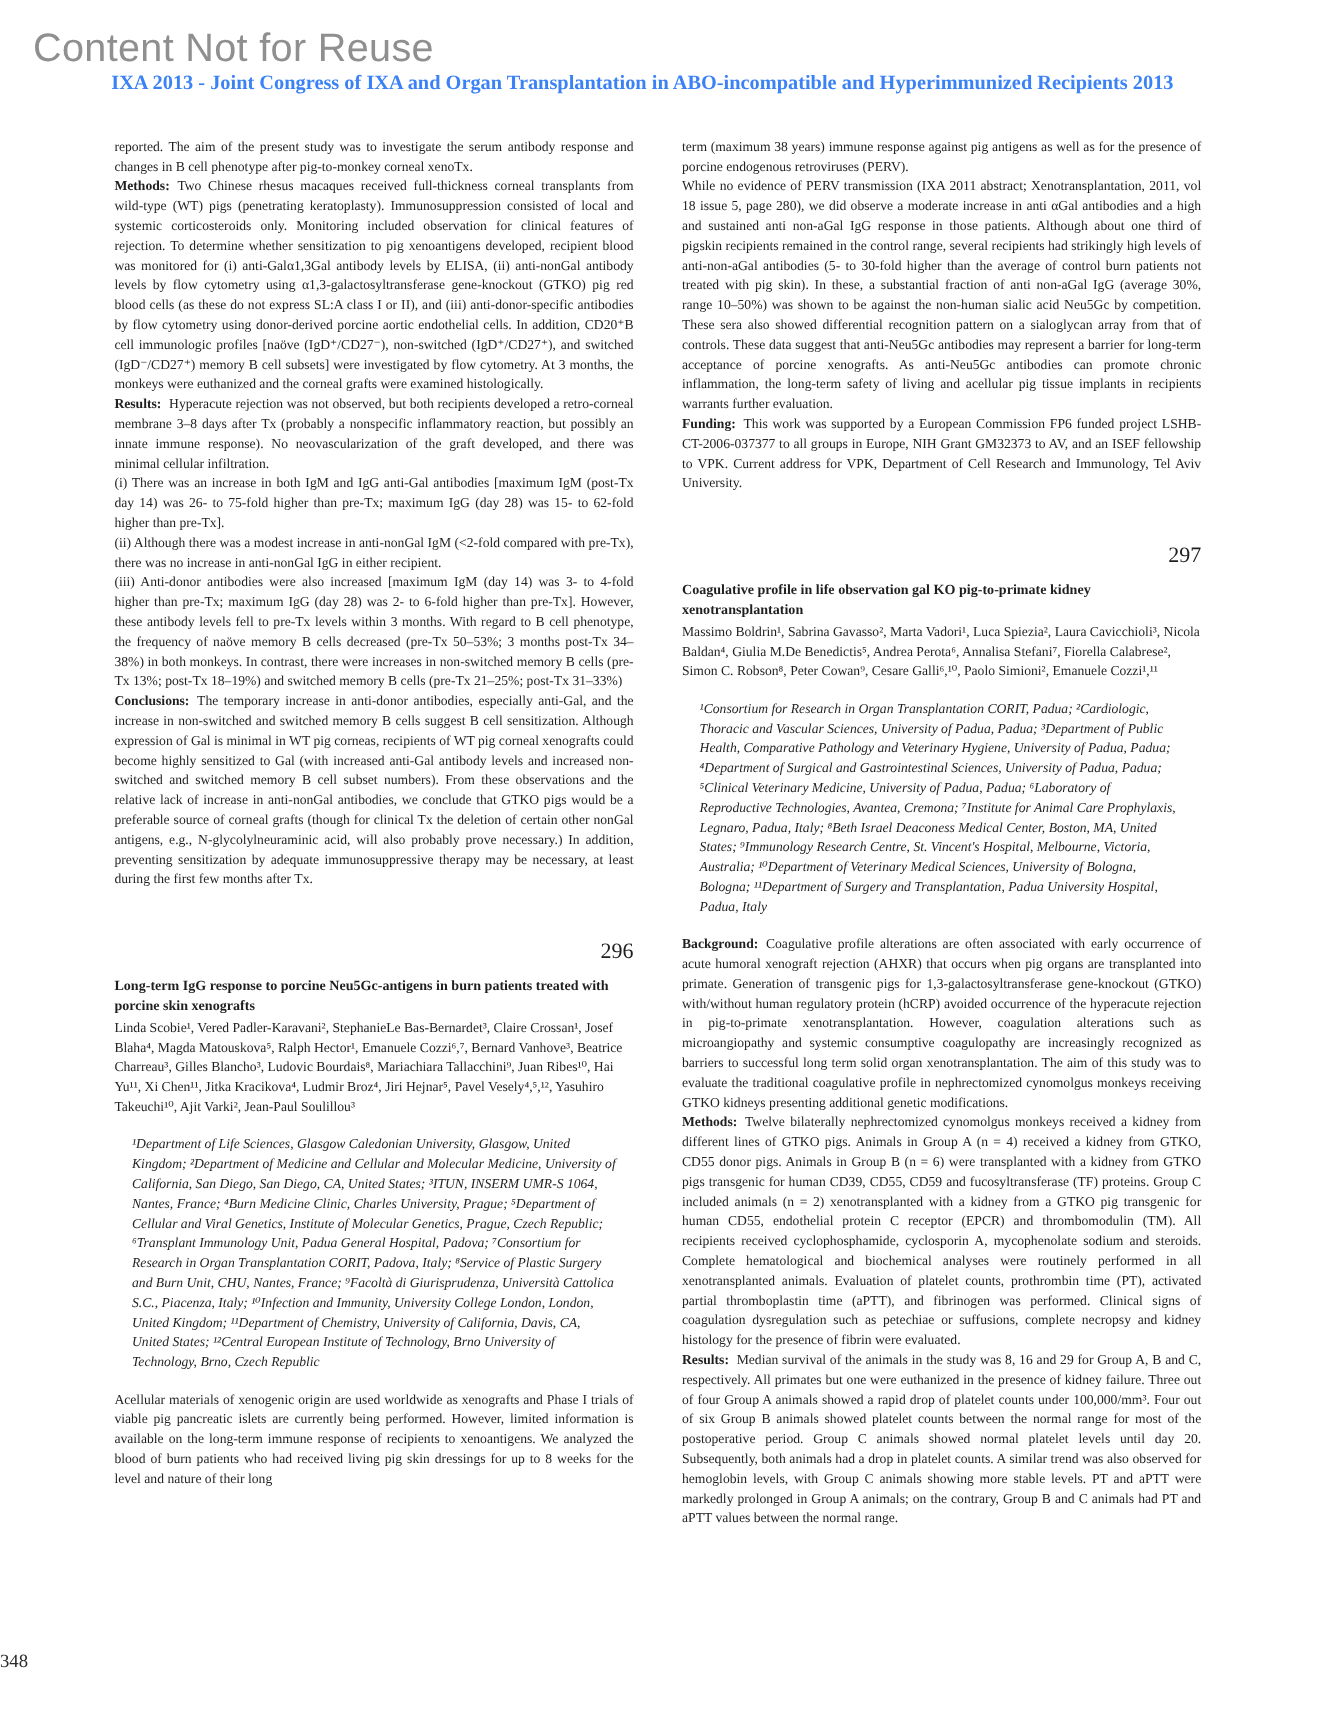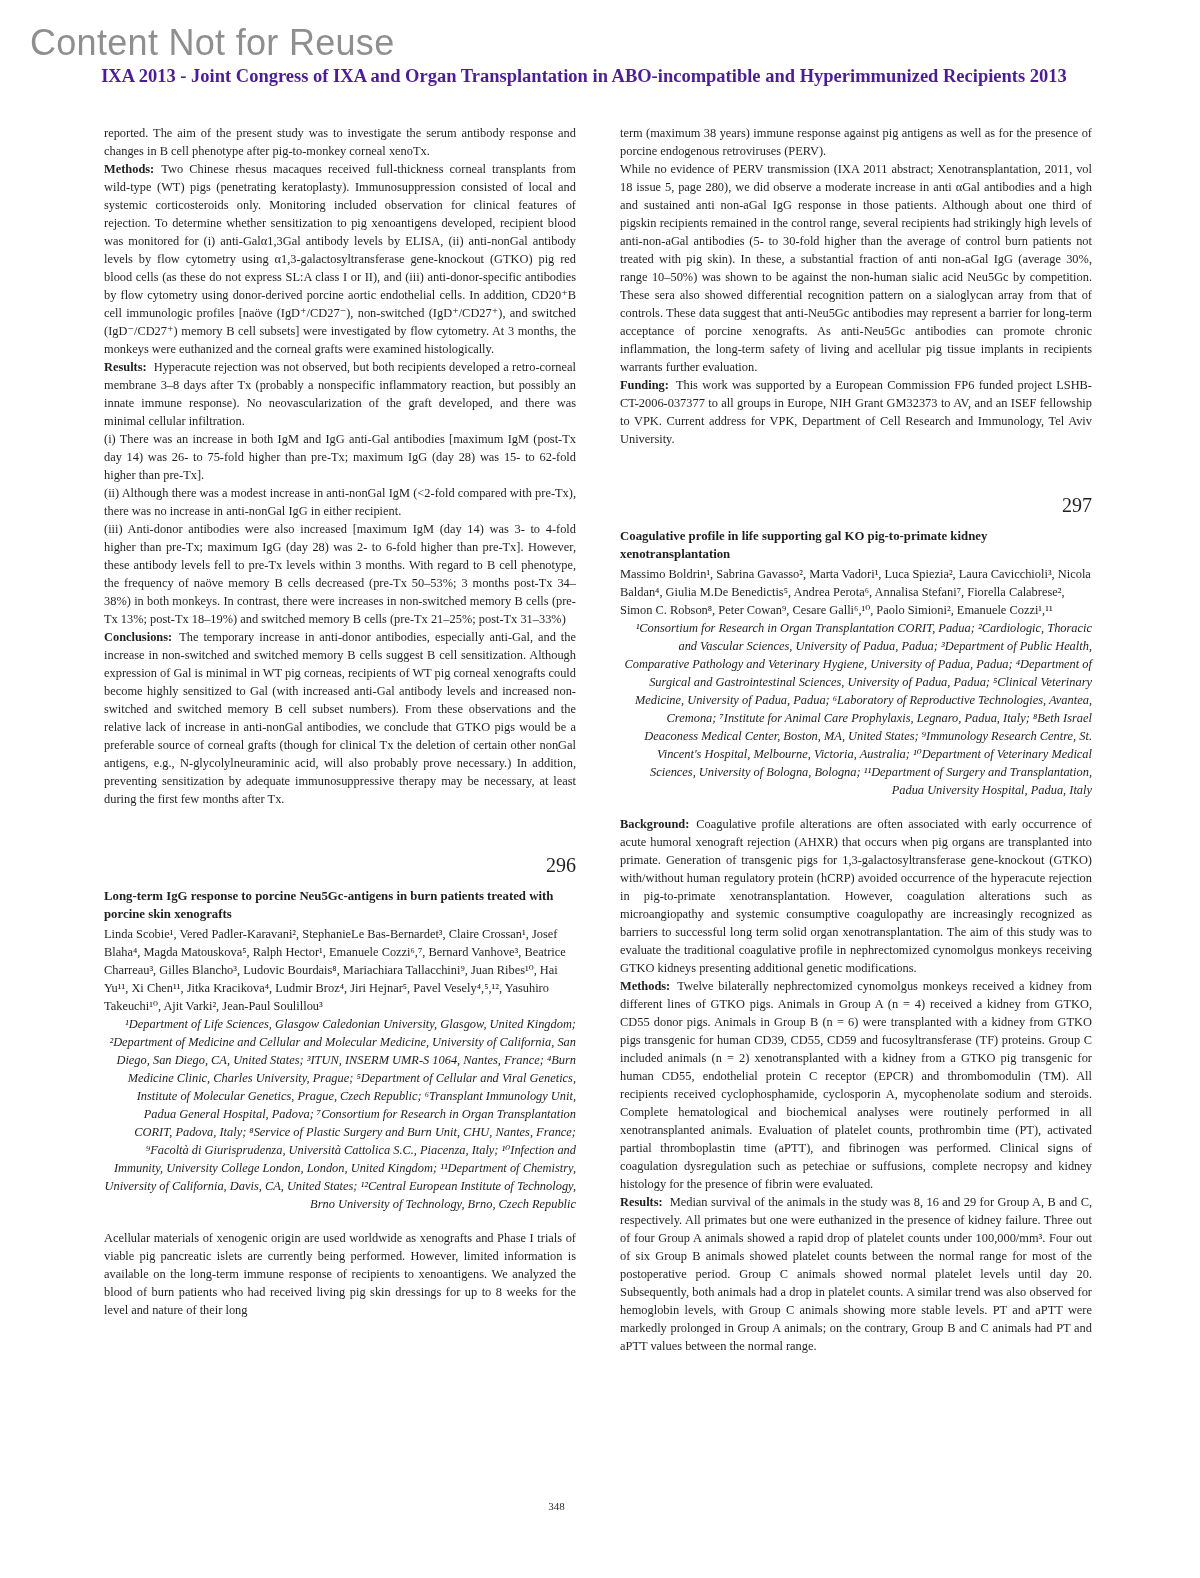--- a/index.html
+++ b/index.html
@@ -14,21 +14,21 @@
   .watermark {
     position: absolute; left: 30px; top: 26px;
     font-family: "Liberation Sans", "DejaVu Sans", sans-serif;
     font-size: 36px; line-height: 34px;
     color: #8f8f8f; letter-spacing: 0.3px;
   }
   .congress-header {
     position: absolute; left: 0; top: 64px; width: 1168px;
     text-align: center;
     font-weight: bold; font-size: 18.5px; line-height: 24px;
-    color: #4c1d95;
+    color: #3b82f6;
   }
   .col {
     position: absolute; top: 124px; width: 472px;
     font-size: 12.4px; line-height: 18px;
     text-align: justify;
   }
   .col-left  { left: 104px; }
   .col-right { left: 620px; }
   .para { margin: 0; }
   .plabel { font-weight: bold; margin-right: 7px; }
@@ -36,25 +36,25 @@
   .abstract { margin-top: 42px; }
   .abs-number {
     font-size: 20px; line-height: 30px;
     margin: 0 0 7px 0; text-align: right;
   }
   .abs-title {
     font-weight: bold; font-size: 12.8px; line-height: 18px;
     margin: 0; text-align: left;
   }
   .authors { margin: 2px 0 0 0; text-align: left; }
-  .affils  { margin: 0; font-style: italic; text-align: right; }
+  .affils  { margin: 16px; font-style: italic; text-align: left; }
   .abs-body { margin-top: 16px; }
   .page-number {
     position: absolute; left: 0; top: 1500px; width: 1113px;
-    text-align: center; font-size: 11px; color: #2a2a2a;
+    font-size: 17px; color: #2a2a2a;
   }
 </style>
 </head>
 <body>
 
 <div>
 
   <div class="watermark">Content Not for Reuse</div>
 
   <div class="congress-header">IXA 2013 - Joint Congress of IXA and Organ Transplantation in ABO-incompatible and Hyperimmunized Recipients 2013</div>
@@ -82,21 +82,21 @@
   </div>
 
   <div class="col col-right">
 
     <p class="para"><span class="plabel"></span><span>term (maximum 38 years) immune response against pig antigens as well as for the presence of porcine endogenous retroviruses (PERV).</span></p>
     <p class="para"><span class="plabel"></span><span>While no evidence of PERV transmission (IXA 2011 abstract; Xenotransplantation, 2011, vol 18 issue 5, page 280), we did observe a moderate increase in anti αGal antibodies and a high and sustained anti non-aGal IgG response in those patients. Although about one third of pigskin recipients remained in the control range, several recipients had strikingly high levels of anti-non-aGal antibodies (5- to 30-fold higher than the average of control burn patients not treated with pig skin). In these, a substantial fraction of anti non-aGal IgG (average 30%, range 10–50%) was shown to be against the non-human sialic acid Neu5Gc by competition. These sera also showed differential recognition pattern on a sialoglycan array from that of controls. These data suggest that anti-Neu5Gc antibodies may represent a barrier for long-term acceptance of porcine xenografts. As anti-Neu5Gc antibodies can promote chronic inflammation, the long-term safety of living and acellular pig tissue implants in recipients warrants further evaluation.</span></p>
     <p class="para"><span class="plabel">Funding:</span><span>This work was supported by a European Commission FP6 funded project LSHB-CT-2006-037377 to all groups in Europe, NIH Grant GM32373 to AV, and an ISEF fellowship to VPK. Current address for VPK, Department of Cell Research and Immunology, Tel Aviv University.</span></p>
 
     <section class="abstract">
       <div class="abs-number">297</div>
-      <h2 class="abs-title">Coagulative profile in life supporting gal KO pig-to-primate kidney xenotransplantation</h2>
+      <h2 class="abs-title">Coagulative profile in life observation gal KO pig-to-primate kidney xenotransplantation</h2>
       <p class="authors">Massimo Boldrin¹, Sabrina Gavasso², Marta Vadori¹, Luca Spiezia², Laura Cavicchioli³, Nicola Baldan⁴, Giulia M.De Benedictis⁵, Andrea Perota⁶, Annalisa Stefani⁷, Fiorella Calabrese², Simon C. Robson⁸, Peter Cowan⁹, Cesare Galli⁶,¹⁰, Paolo Simioni², Emanuele Cozzi¹,¹¹</p>
       <p class="affils">¹Consortium for Research in Organ Transplantation CORIT, Padua; ²Cardiologic, Thoracic and Vascular Sciences, University of Padua, Padua; ³Department of Public Health, Comparative Pathology and Veterinary Hygiene, University of Padua, Padua; ⁴Department of Surgical and Gastrointestinal Sciences, University of Padua, Padua; ⁵Clinical Veterinary Medicine, University of Padua, Padua; ⁶Laboratory of Reproductive Technologies, Avantea, Cremona; ⁷Institute for Animal Care Prophylaxis, Legnaro, Padua, Italy; ⁸Beth Israel Deaconess Medical Center, Boston, MA, United States; ⁹Immunology Research Centre, St. Vincent's Hospital, Melbourne, Victoria, Australia; ¹⁰Department of Veterinary Medical Sciences, University of Bologna, Bologna; ¹¹Department of Surgery and Transplantation, Padua University Hospital, Padua, Italy</p>
       <div class="abs-body">
         <p class="para"><span class="plabel">Background:</span><span>Coagulative profile alterations are often associated with early occurrence of acute humoral xenograft rejection (AHXR) that occurs when pig organs are transplanted into primate. Generation of transgenic pigs for 1,3-galactosyltransferase gene-knockout (GTKO) with/without human regulatory protein (hCRP) avoided occurrence of the hyperacute rejection in pig-to-primate xenotransplantation. However, coagulation alterations such as microangiopathy and systemic consumptive coagulopathy are increasingly recognized as barriers to successful long term solid organ xenotransplantation. The aim of this study was to evaluate the traditional coagulative profile in nephrectomized cynomolgus monkeys receiving GTKO kidneys presenting additional genetic modifications.</span></p>
         <p class="para"><span class="plabel">Methods:</span><span>Twelve bilaterally nephrectomized cynomolgus monkeys received a kidney from different lines of GTKO pigs. Animals in Group A (n = 4) received a kidney from GTKO, CD55 donor pigs. Animals in Group B (n = 6) were transplanted with a kidney from GTKO pigs transgenic for human CD39, CD55, CD59 and fucosyltransferase (TF) proteins. Group C included animals (n = 2) xenotransplanted with a kidney from a GTKO pig transgenic for human CD55, endothelial protein C receptor (EPCR) and thrombomodulin (TM). All recipients received cyclophosphamide, cyclosporin A, mycophenolate sodium and steroids. Complete hematological and biochemical analyses were routinely performed in all xenotransplanted animals. Evaluation of platelet counts, prothrombin time (PT), activated partial thromboplastin time (aPTT), and fibrinogen was performed. Clinical signs of coagulation dysregulation such as petechiae or suffusions, complete necropsy and kidney histology for the presence of fibrin were evaluated.</span></p>
         <p class="para"><span class="plabel">Results:</span><span>Median survival of the animals in the study was 8, 16 and 29 for Group A, B and C, respectively. All primates but one were euthanized in the presence of kidney failure. Three out of four Group A animals showed a rapid drop of platelet counts under 100,000/mm³. Four out of six Group B animals showed platelet counts between the normal range for most of the postoperative period. Group C animals showed normal platelet levels until day 20. Subsequently, both animals had a drop in platelet counts. A similar trend was also observed for hemoglobin levels, with Group C animals showing more stable levels. PT and aPTT were markedly prolonged in Group A animals; on the contrary, Group B and C animals had PT and aPTT values between the normal range.</span></p>
       </div>
     </section>
 
   </div>

